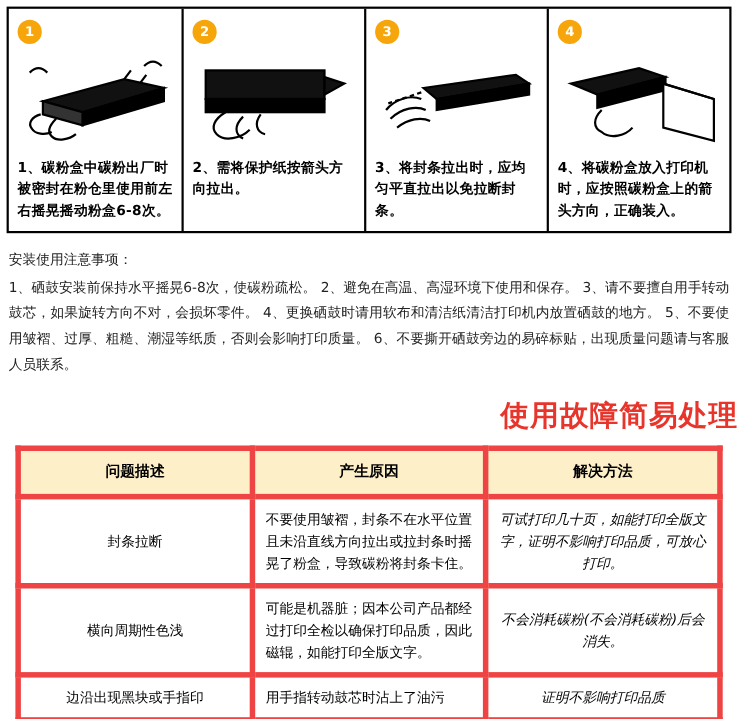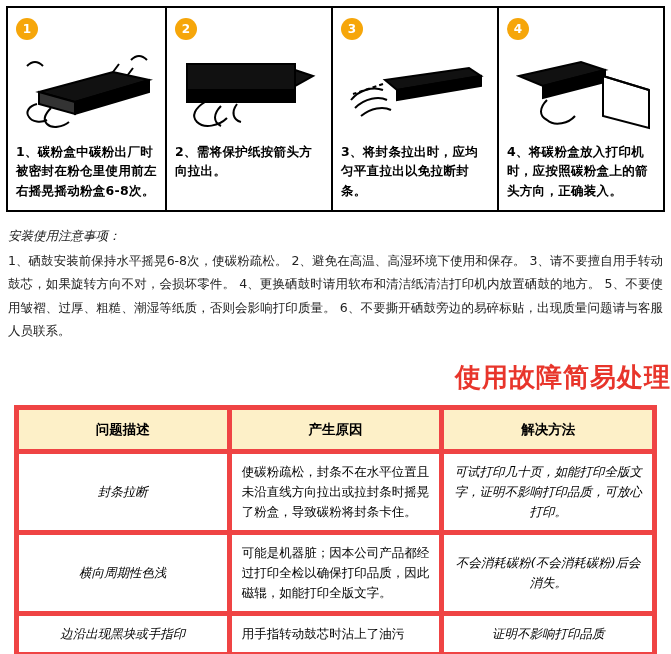--- a/index.html
+++ b/index.html
@@ -52,21 +52,21 @@
     font-weight:bold;
   }
 
   
   .notes{
     margin:12px 8px 0 8px;
     font-size:12.5px;
     line-height:1.85;
     color:#222;
   }
-  .notes .title{display:block;margin-bottom:2px;font-style:italic;}
+  .notes .title{display:block;margin-bottom:2px;}
   .notes .body{display:block;text-align:justify;}
 
   
   .heading{
     margin:18px 0 10px 14px;
     color:#e8352b;
     font-size:26px;
     font-weight:bold;
     letter-spacing:1px;
     text-align:right;
@@ -86,21 +86,21 @@
     line-height:1.6;
     vertical-align:middle;
   }
   thead th{
     background:#fdf0c8;
     text-align:center;
     font-weight:bold;
     font-size:13.5px;
     padding:9px 6px;
   }
-  td.c1{width:21%;text-align:center;font-style:italic;}
+  td.c1{width:21%;text-align:center;}
   td.c2{width:38%;text-align:left;}
   td.c3{width:41%;text-align:center;font-style:italic;}
   tbody tr td{background:#ffffff;}
 </style>
 </head>
 <body>
 
 <div class="page">
 
   <div class="panel">
@@ -192,21 +192,21 @@
       <thead>
         <tr>
           <th>问题描述</th>
           <th>产生原因</th>
           <th>解决方法</th>
         </tr>
       </thead>
       <tbody>
         <tr>
           <td class="c1">封条拉断</td>
-          <td class="c2">使碳粉疏松，封条不在水平位置且未沿直线方向拉出或拉封条时摇晃了粉盒，导致碳粉将封条卡住。</td>
+          <td class="c2">不要使用皱褶，封条不在水平位置且未沿直线方向拉出或拉封条时摇晃了粉盒，导致碳粉将封条卡住。</td>
           <td class="c3">可试打印几十页，如能打印全版文字，证明不影响打印品质，可放心打印。</td>
         </tr>
         <tr>
           <td class="c1">横向周期性色浅</td>
           <td class="c2">可能是机器脏；因本公司产品都经过打印全检以确保打印品质，因此磁辊，如能打印全版文字。</td>
           <td class="c3">不会消耗碳粉(不会消耗碳粉)后会消失。</td>
         </tr>
         <tr>
           <td class="c1">边沿出现黑块或手指印</td>
           <td class="c2">用手指转动鼓芯时沾上了油污</td>

